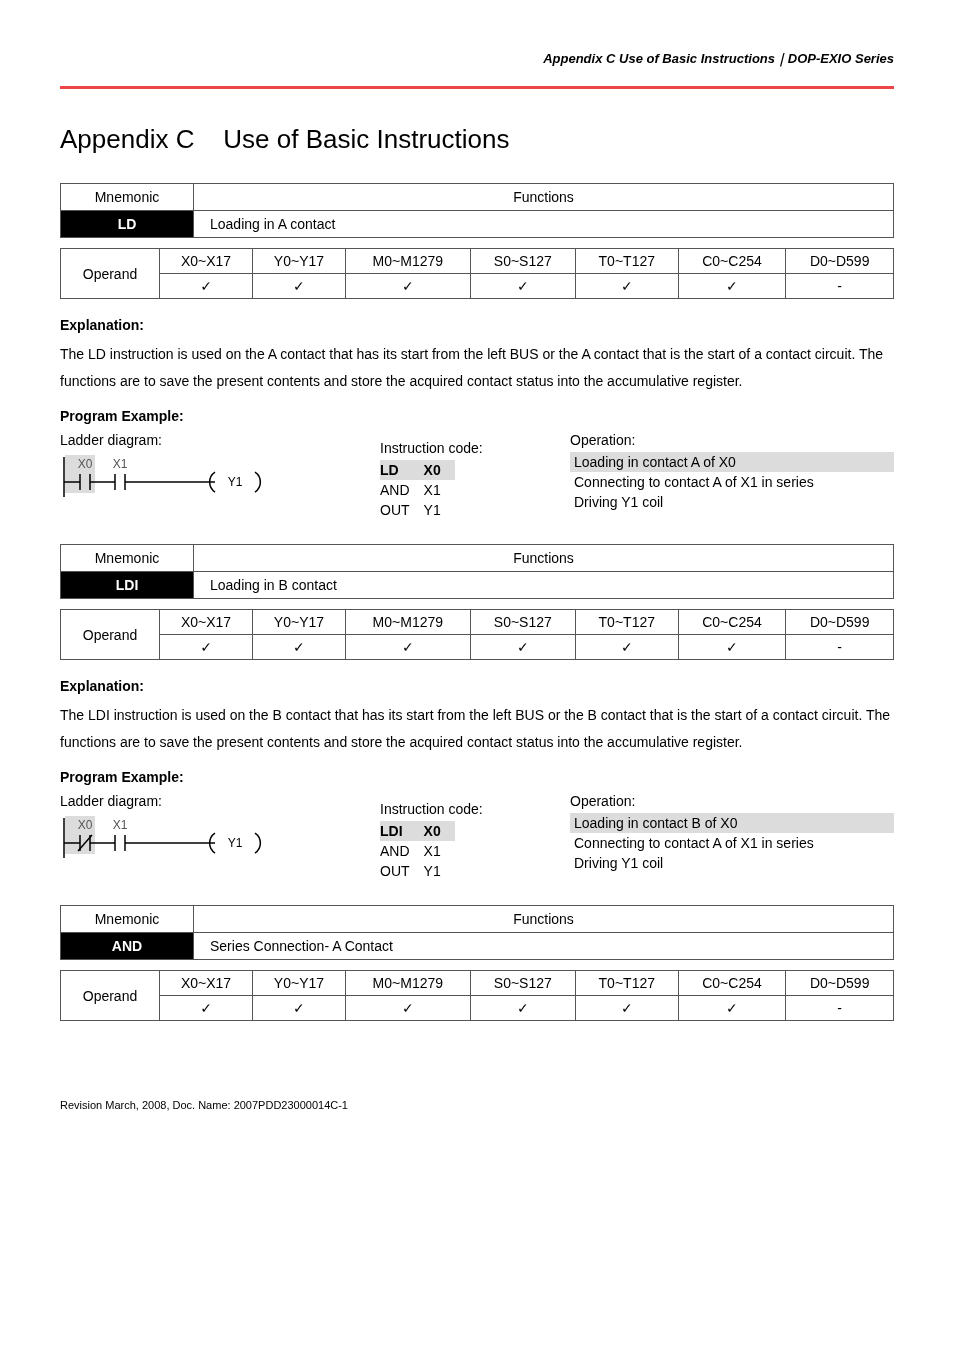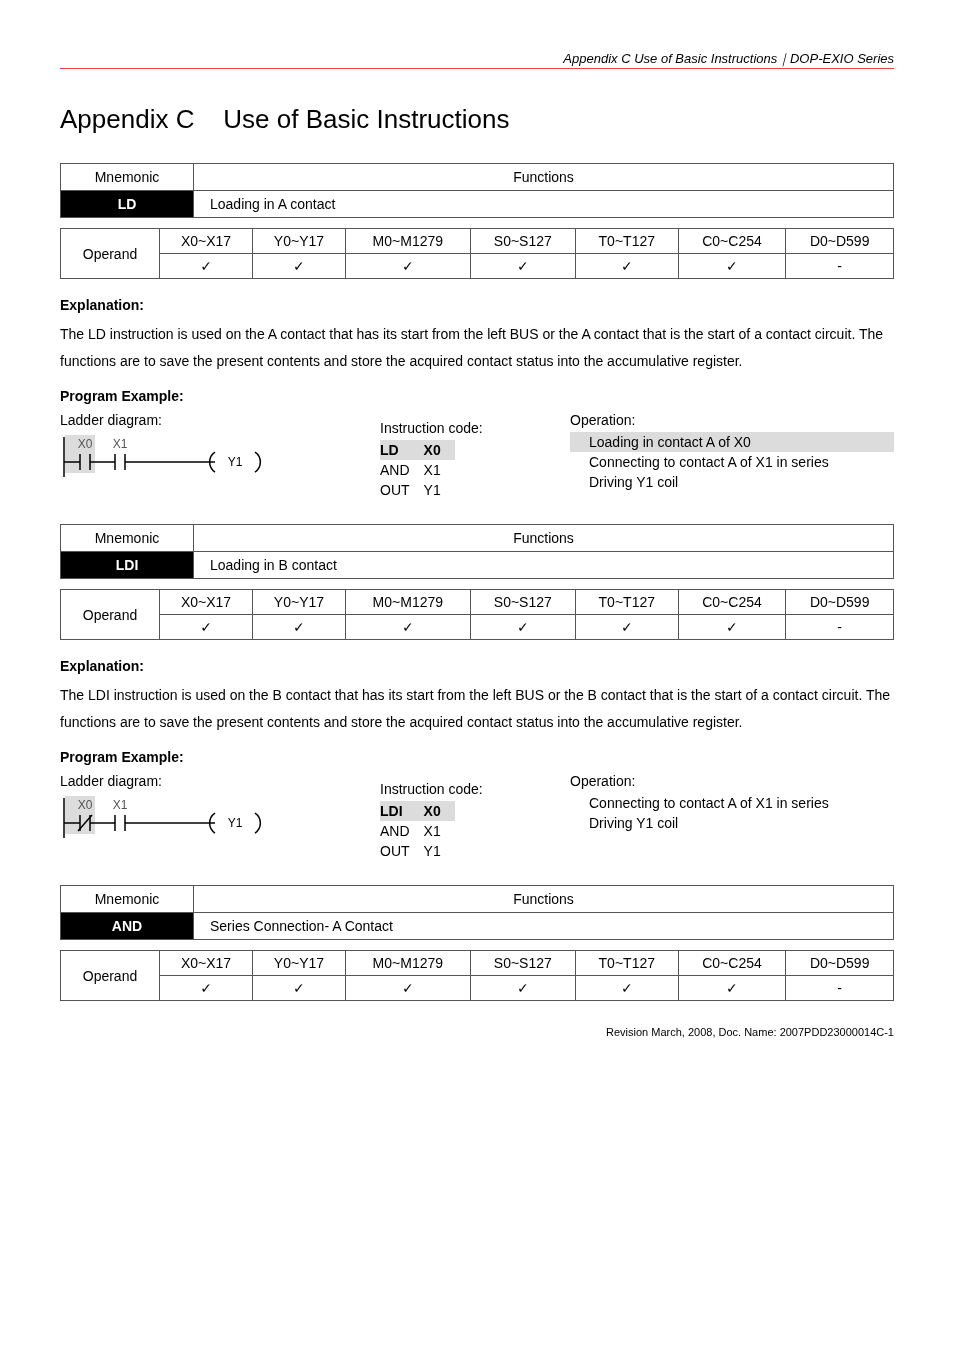--- a/index.html
+++ b/index.html
@@ -6,25 +6,25 @@
     font-family: Arial, Helvetica, sans-serif;
     width: 954px;
     margin: 0;
     padding: 50px 60px 30px 60px;
     box-sizing: border-box;
     color: #000;
     font-size: 14px;
   }
   .header-line {
     font-style: italic;
-    font-weight: normal;
+    font-weight: bold;
     text-align: right;
     font-size: 13px;
-    border-bottom: 1px solid #ef4444;
-    padding-bottom: 0;
+    border-bottom: 3px solid #ef4444;
+    padding-bottom: 18px;
     margin-bottom: 35px;
   }
   h1 {
     font-size: 26px;
     font-weight: normal;
     margin: 0 0 28px 0;
     white-space: pre;
   }
   .mnemonic-table {
     width: 100%;
@@ -109,31 +109,31 @@
   }
   .code-table tr.hl td {
     background: #dcdcdc;
     font-weight: bold;
   }
   .op-table {
     border-collapse: collapse;
     width: 100%;
   }
   .op-table td {
-    padding: 2px 19px;
+    padding: 2px 4px;
     font-size: 14px;
   }
   .op-table tr.hl td {
     background: #dcdcdc;
   }
   .footer {
     display: flex;
-    justify-content: flex-end;
+    justify-content: flex-start;
     font-size: 11px;
-    margin-top: 25px;
+    margin-top: 78px;
   }
 </style>
 </head>
 <body>
 
 <div class="header-line">Appendix C Use of Basic Instructions｜DOP-EXIO Series</div>
 
 <h1>Appendix C    Use of Basic Instructions</h1>
 
 <div id="instructions-container">
@@ -309,20 +309,23 @@
               <td>OUT</td>
               <td>Y1</td>
             </tr>
         </tbody>
         </table>
       </div>
       <div class="op-col">
         <div class="ex-header">Operation:</div>
         <table class="op-table">
           <tbody>
+            <tr class="hl">
+              <td>Loading in contact B of X0</td>
+            </tr>
             <tr class="">
               <td>Connecting to contact A of X1 in series</td>
             </tr>
             <tr class="">
               <td>Driving Y1 coil</td>
             </tr>
         </tbody>
         </table>
       </div>
     </div>

